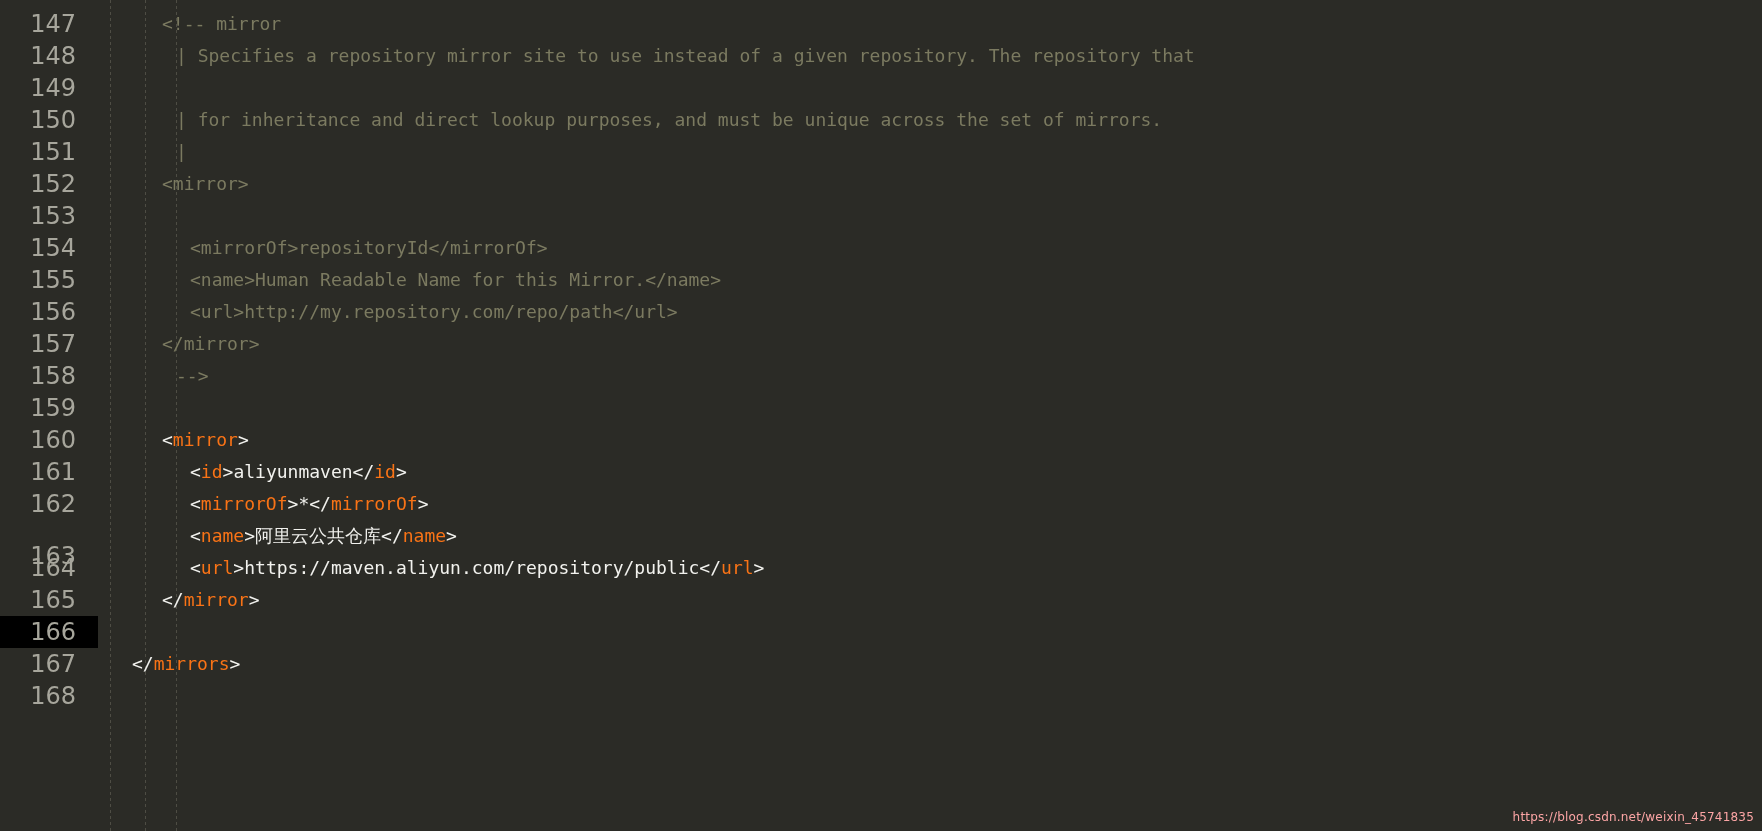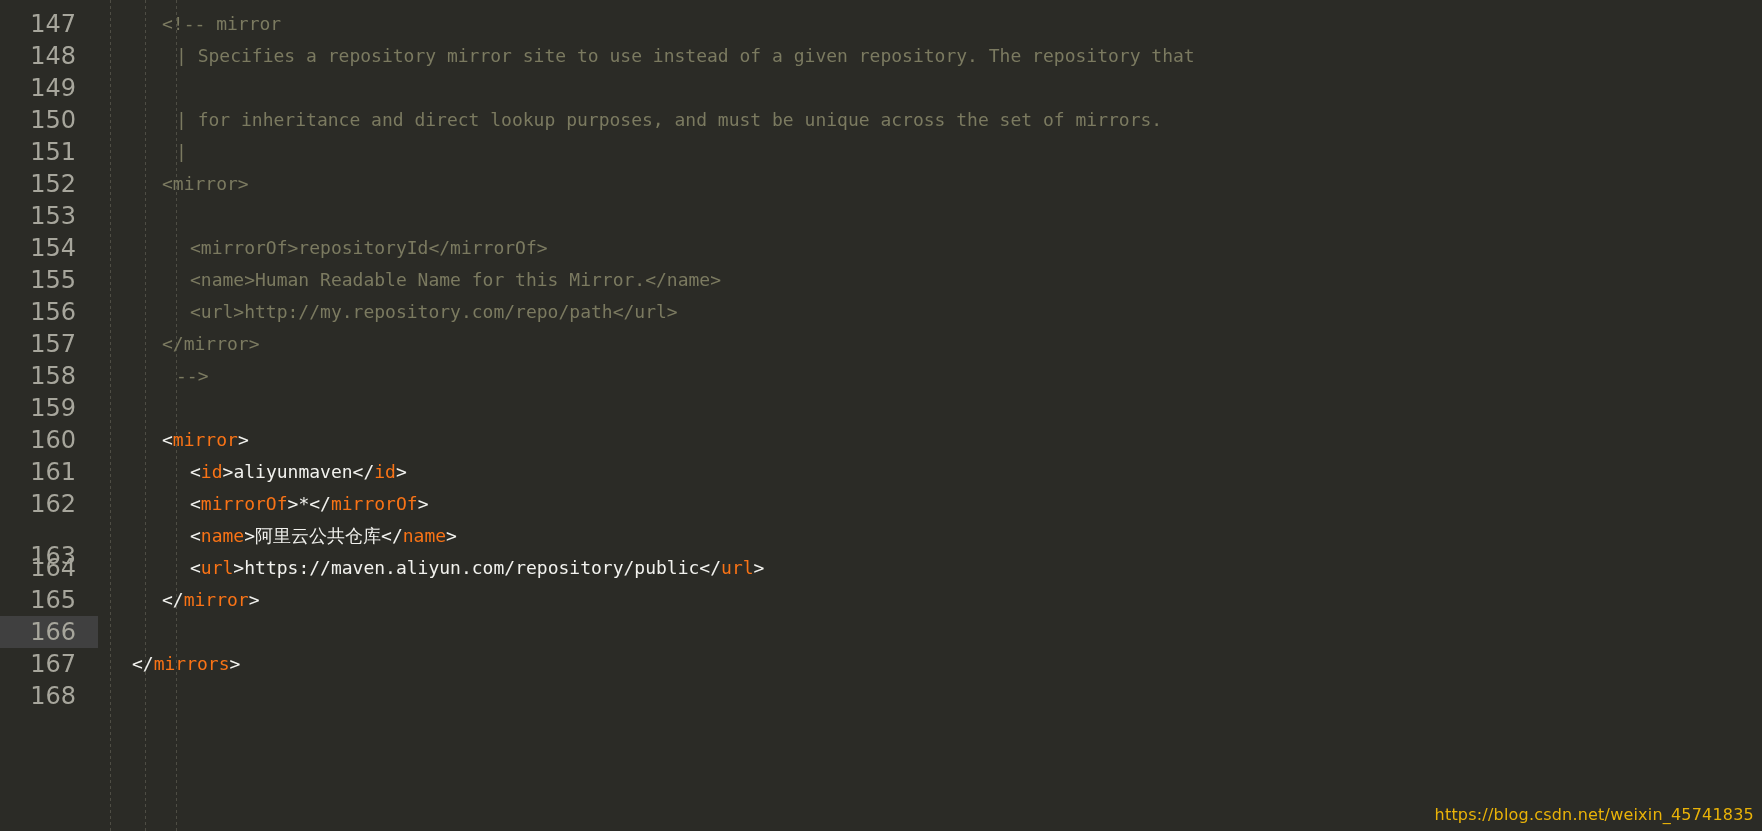--- a/index.html
+++ b/index.html
@@ -41,21 +41,21 @@
     box-sizing: border-box;
     padding-right: 22px;
     text-align: right;
     font-size: 24px;
     color: #a7a69c;
     font-family: "DejaVu Sans", "Liberation Sans", sans-serif;
     letter-spacing: 0px;
     white-space: nowrap;
   }
   .gutter-row.current {
-    background: #404040;
+    background: #000000;
   }
 
   
   .guide {
     position: absolute;
     width: 1px;
     top: 0;
     height: 831px;
     background: repeating-linear-gradient(
       to bottom,
@@ -88,22 +88,22 @@
   .punct   { color: #f2f2ee; }
   .tag     { color: #f97316; }
   .text    { color: #f2f2ee; }
   .comment { color: #7b7a60; }
 
   
   #watermark {
     position: absolute;
     right: 8px;
     bottom: 7px;
-    font-size: 16px;
-    color: #eab308;
+    font-size: 12px;
+    color: #fca5a5;
     font-family: "DejaVu Sans", "Liberation Sans", sans-serif;
     z-index: 5;
     white-space: nowrap;
     letter-spacing: 0.2px;
   }
 </style>
 </head>
 <body>
 
 <div id="editor">

